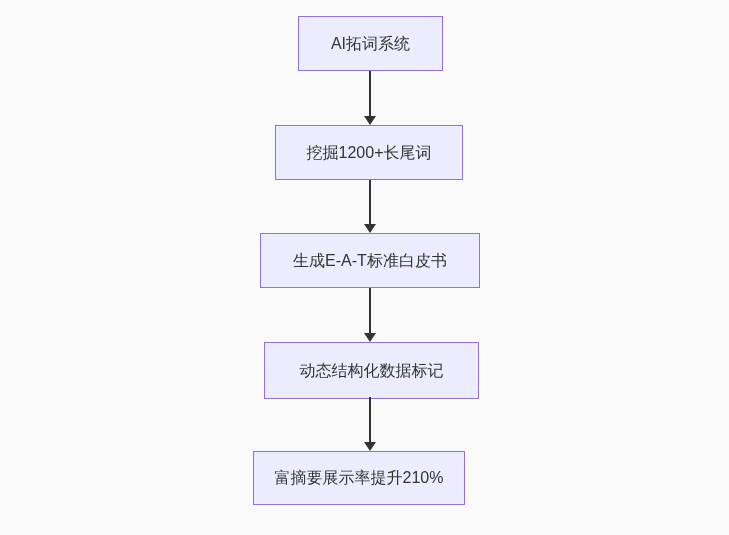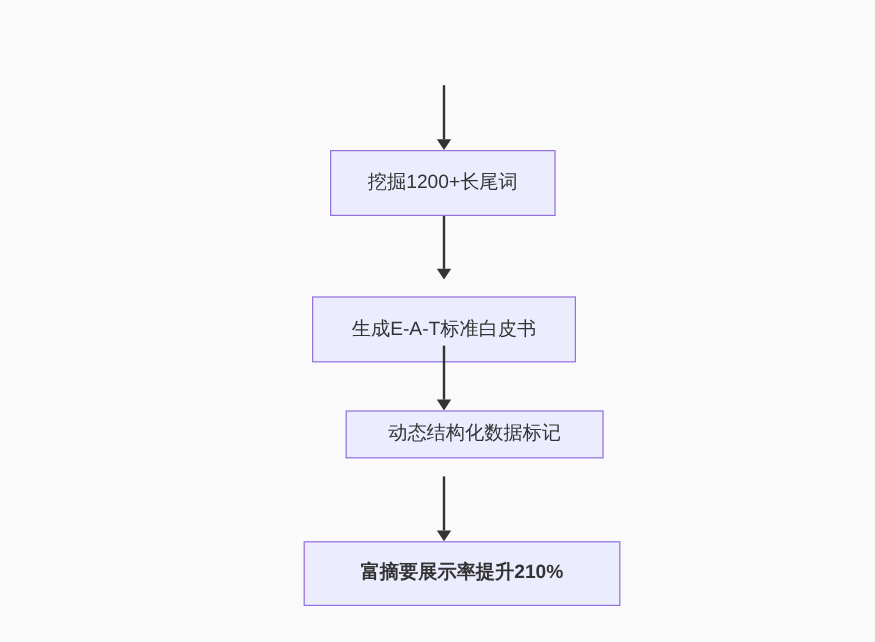--- a/index.html
+++ b/index.html
@@ -24,23 +24,23 @@
     font-size: 16px;
     line-height: 1.2;
     display: flex;
     align-items: center;
     justify-content: center;
     text-align: center;
     white-space: nowrap;
   }
   .n1 { left: 298px; top: 16px;  width: 145px; height: 55px; }
   .n2 { left: 275px; top: 125px; width: 188px; height: 55px; align-items: center; }
-  .n3 { left: 260px; top: 247px; width: 220px; height: 55px; }
-  .n4 { left: 264px; top: 342px; width: 215px; height: 40px; margin-left: 24px; }
-  .n5 { left: 253px; top: 451px; width: 264px; height: 54px; font-weight: bold; }
+  .n3 { left: 260px; top: 233px; width: 220px; height: 55px; }
+  .n4 { left: 264px; top: 342px; width: 215px; height: 57px; }
+  .n5 { left: 253px; top: 451px; width: 212px; height: 54px; }
   .edge {
     position: absolute;
     width: 12px;
     left: 364px;
     display: flex;
     flex-direction: column;
     align-items: center;
   }
   .edge .line {
     width: 2px;
@@ -57,20 +57,23 @@
   .e1 { top: 71px;  height: 54px; }
   .e2 { top: 180px; height: 53px; }
   .e3 { top: 288px; height: 54px; }
   .e4 { top: 397px; height: 54px; }
 </style>
 </head>
 <body>
 
 <div class="canvas">
 
+  <div class="node n1">
+    <span>AI拓词系统</span>
+  </div>
 
   <div class="edge e1">
     <div class="line"></div>
     <div class="head"></div>
   </div>
 
   <div class="node n2">
     <span>挖掘1200+长尾词</span>
   </div>
 

